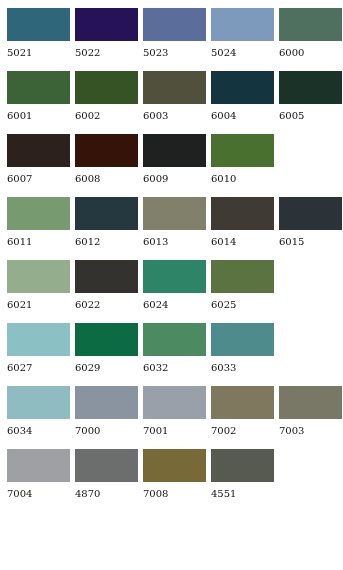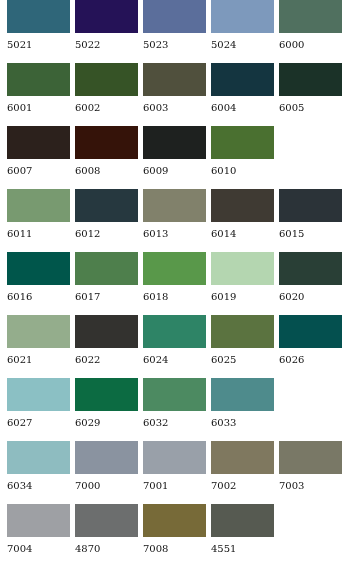--- a/index.html
+++ b/index.html
@@ -14,21 +14,21 @@
     overflow: hidden;
     font-family: "DejaVu Serif", "Liberation Serif", serif;
   }
 
   #swatch-grid {
     position: relative;
     width: 343px;
     height: 414px;
     background: #ffffff;
     box-sizing: border-box;
-    padding: 0 0 0 7px;
+    padding: 8px 0 0 7px;
   }
 
   .swatch-row {
     display: flex;
     flex-direction: row;
     height: 63px;
   }
 
   .swatch-cell {
     width: 63px;
@@ -137,61 +137,35 @@
         <span class="swatch-chip" style="background: rgb(63, 58, 51);"></span>
         <span class="swatch-label">6014</span>
       </div>
       <div class="swatch-cell">
         <span class="swatch-chip" style="background: rgb(43, 51, 56);"></span>
         <span class="swatch-label">6015</span>
       </div>
     </div>
     <div class="swatch-row">
       <div class="swatch-cell">
-        <span class="swatch-chip" style="background: rgb(0, 86, 75);"></span>
-        <span class="swatch-label">6016</span>
-      </div>
-      <div class="swatch-cell">
-        <span class="swatch-chip" style="background: rgb(78, 127, 76);"></span>
-        <span class="swatch-label">6017</span>
-      </div>
-      <div class="swatch-cell">
-        <span class="swatch-chip" style="background: rgb(89, 152, 74);"></span>
-        <span class="swatch-label">6018</span>
-      </div>
-      <div class="swatch-cell">
-        <span class="swatch-chip" style="background: rgb(180, 214, 176);"></span>
-        <span class="swatch-label">6019</span>
-      </div>
-      <div class="swatch-cell">
-        <span class="swatch-chip" style="background: rgb(41, 63, 54);"></span>
-        <span class="swatch-label">6020</span>
-      </div>
-    </div>
-    <div class="swatch-row">
-      <div class="swatch-cell">
         <span class="swatch-chip" style="background: rgb(148, 173, 140);"></span>
         <span class="swatch-label">6021</span>
       </div>
       <div class="swatch-cell">
         <span class="swatch-chip" style="background: rgb(51, 50, 47);"></span>
         <span class="swatch-label">6022</span>
       </div>
       <div class="swatch-cell">
         <span class="swatch-chip" style="background: rgb(46, 132, 102);"></span>
         <span class="swatch-label">6024</span>
       </div>
       <div class="swatch-cell">
         <span class="swatch-chip" style="background: rgb(91, 115, 64);"></span>
         <span class="swatch-label">6025</span>
       </div>
-      <div class="swatch-cell">
-        <span class="swatch-chip" style="background: rgb(4, 80, 79);"></span>
-        <span class="swatch-label">6026</span>
-      </div>
     </div>
     <div class="swatch-row">
       <div class="swatch-cell">
         <span class="swatch-chip" style="background: rgb(139, 192, 196);"></span>
         <span class="swatch-label">6027</span>
       </div>
       <div class="swatch-cell">
         <span class="swatch-chip" style="background: rgb(12, 107, 66);"></span>
         <span class="swatch-label">6029</span>
       </div>

